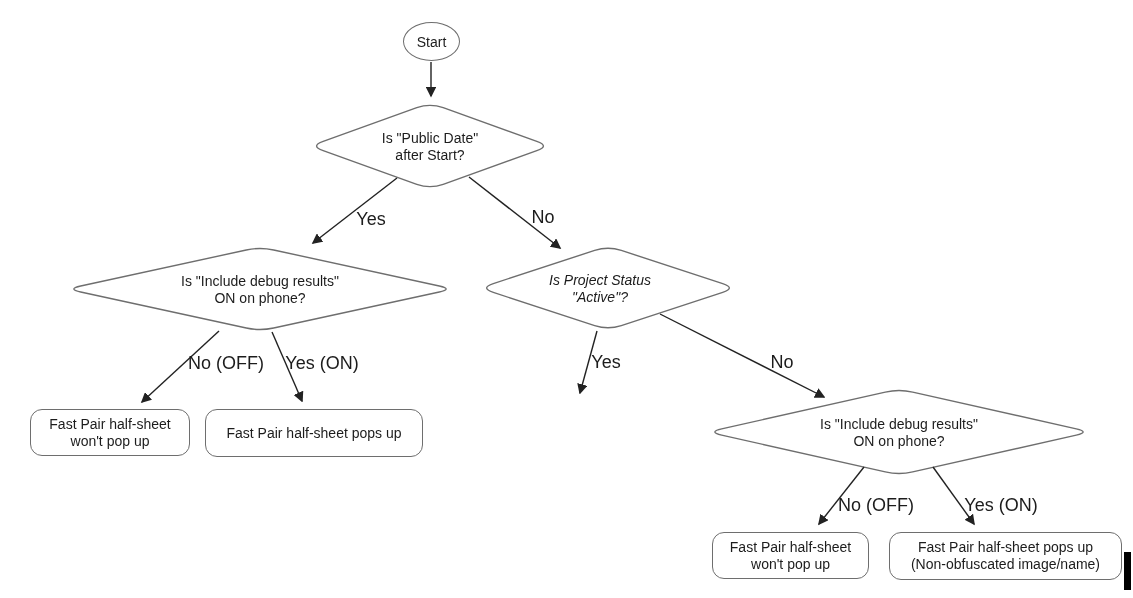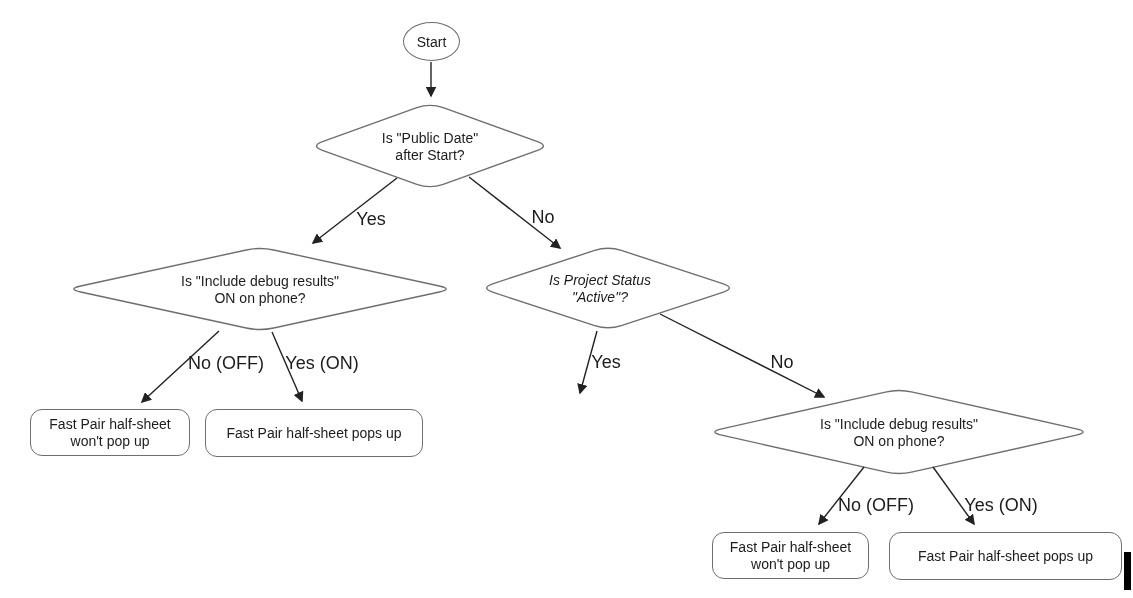--- a/index.html
+++ b/index.html
@@ -99,20 +99,21 @@
   </div>
   <div class="obox" style="left:205px; top:409px; width:218px; height:48px;">
     <div>Fast Pair half-sheet pops up</div>
   </div>
   <div class="obox" style="left:712px; top:532px; width:157px; height:47px;">
     <div>Fast Pair half-sheet</div>
     <div>won't pop up</div>
   </div>
   <div class="obox" style="left:889px; top:532px; width:233px; height:48px;">
     <div>Fast Pair half-sheet pops up</div>
+    <div>(Non-obfuscated image/name)</div>
   </div>
 
   <div class="elabel" style="left:371px; top:219px;">Yes</div>
   <div class="elabel" style="left:543px; top:217px;">No</div>
   <div class="elabel" style="left:226px; top:363px;">No (OFF)</div>
   <div class="elabel" style="left:322px; top:363px;">Yes (ON)</div>
   <div class="elabel" style="left:606px; top:362px;">Yes</div>
   <div class="elabel" style="left:782px; top:362px;">No</div>
   <div class="elabel" style="left:876px; top:505px;">No (OFF)</div>
   <div class="elabel" style="left:1001px; top:505px;">Yes (ON)</div>

